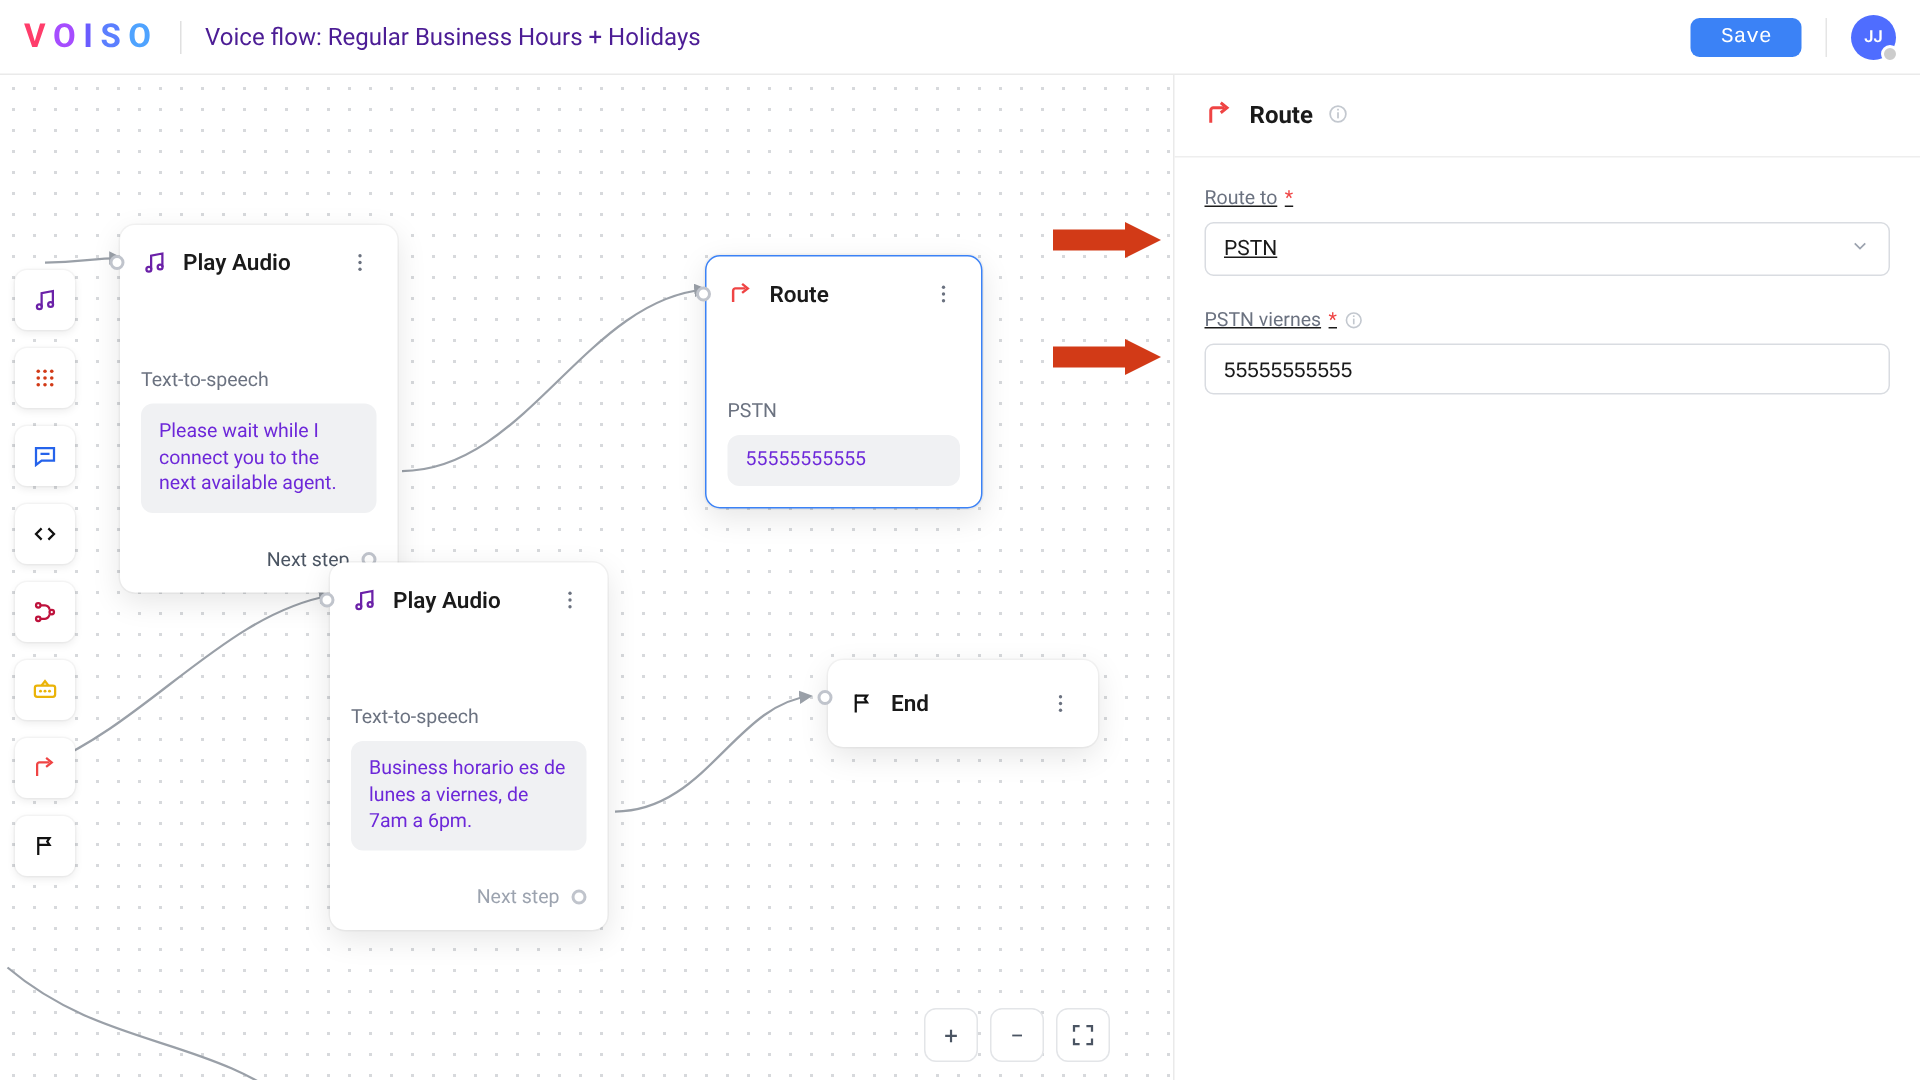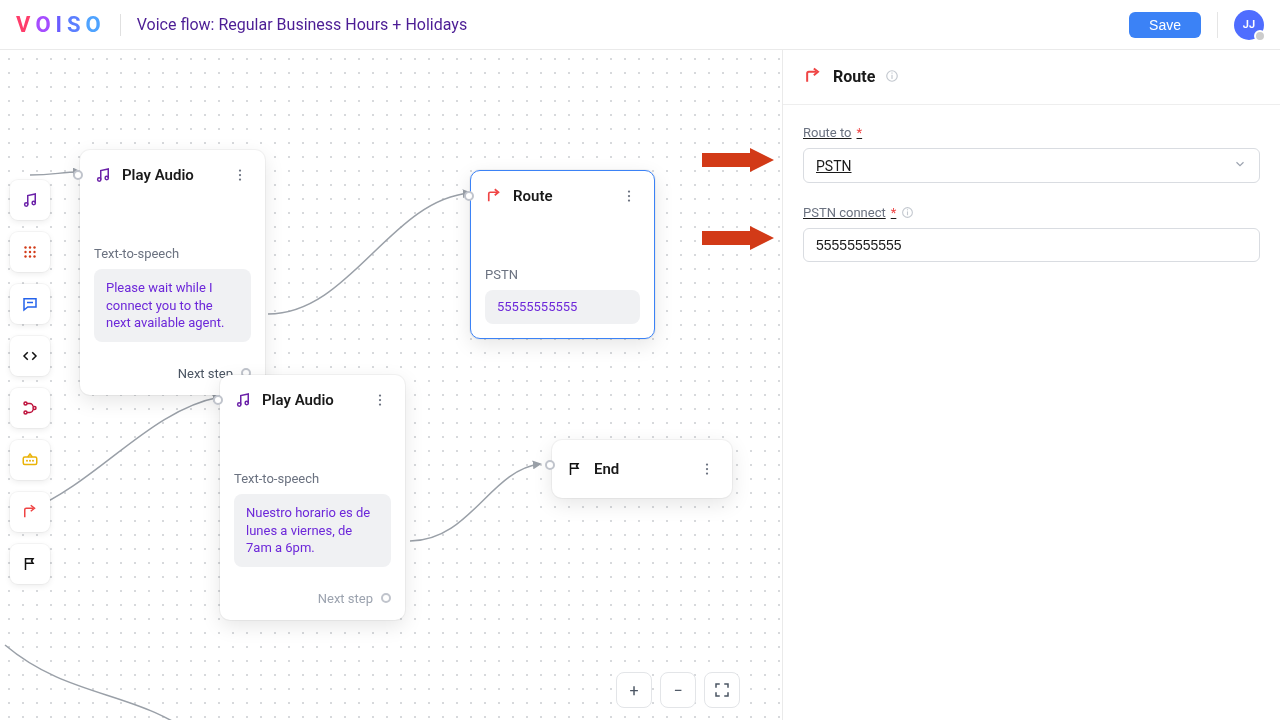--- a/index.html
+++ b/index.html
@@ -36,21 +36,21 @@
   .logo span:nth-child(1){ color:#ff3d6b;}
   .logo span:nth-child(2){ color:#a64dff;}
   .logo span:nth-child(3){ color:#6a5cff;}
   .logo span:nth-child(4){ color:#5b7fff;}
   .logo span:nth-child(5){ color:#4fa3ff;}
   .vdiv { width:1px; height:22px; background:#e0e0e0; }
   .page-title { font-size:16px; color:#4c1d95; }
   .header-right { display:flex; align-items:center; gap:16px; }
   .save-btn {
     background:#3b82f6; color:#fff; border:none; border-radius:6px; padding:5px 20px;
-    font-size:14px; cursor:pointer;
+    font-size:14px; cursor:pointer;font-family:Liberation Mono, monospace;
   }
   .avatar {
     width:30px; height:30px; border-radius:50%; background:#4f6dff; color:#fff;
     display:flex; align-items:center; justify-content:center; font-size:11px; font-weight:600;
     position:relative;
   }
   .avatar::after{
     content:""; position:absolute; right:-2px; bottom:-2px; width:8px; height:8px;
     background:#ccc; border:2px solid #fff; border-radius:50%;
   }
@@ -328,21 +328,21 @@
           <div class="node-kebab">
             <svg class="ic" viewBox="0 0 24 24">
                 <circle cx="12" cy="6" r="1.5" fill="#6b7280"></circle>
                 <circle cx="12" cy="12" r="1.5" fill="#6b7280"></circle>
                 <circle cx="12" cy="18" r="1.5" fill="#6b7280"></circle>
               </svg>
           </div>
         </div>
         <div class="node-body">
           <div class="subtle">Text-to-speech</div>
-          <div class="pill">Nuestro horario es de lunes a viernes, de 7am a 6pm.</div>
+          <div class="pill">Business horario es de lunes a viernes, de 7am a 6pm.</div>
         </div>
         <div class="next-step" style="color:#9ca3af;">
           <span>Next step</span>
           <span class="port-out"></span>
         </div>
       </div>
 
       <div class="node end" style="left:552px; top:390px; width:180px;">
         <span class="port-in"></span>
         <div class="node-header">
@@ -412,21 +412,21 @@
           <span>PSTN</span>
           <span class="chev">
             <svg width="14" height="14" viewBox="0 0 24 24">
                 <path d="M6 9l6 6 6-6" fill="none" stroke="#9ca3af" stroke-width="2"></path>
               </svg>
           </span>
         </div>
       </div>
       <div class="field">
         <div class="field-label">
-          <span>PSTN connect</span>
+          <span>PSTN viernes</span>
           <span class="req">*</span>
           <span class="info-ic">
             <svg width="13" height="13" viewBox="0 0 24 24">
                 <circle cx="12" cy="12" r="9" fill="none" stroke="#c3c8cf" stroke-width="2"></circle>
                 <rect x="11" y="10" width="2" height="7" fill="#c3c8cf"></rect>
                 <rect x="11" y="6" width="2" height="2" fill="#c3c8cf"></rect>
               </svg>
           </span>
         </div>
         <input class="input" value="55555555555" style="">

